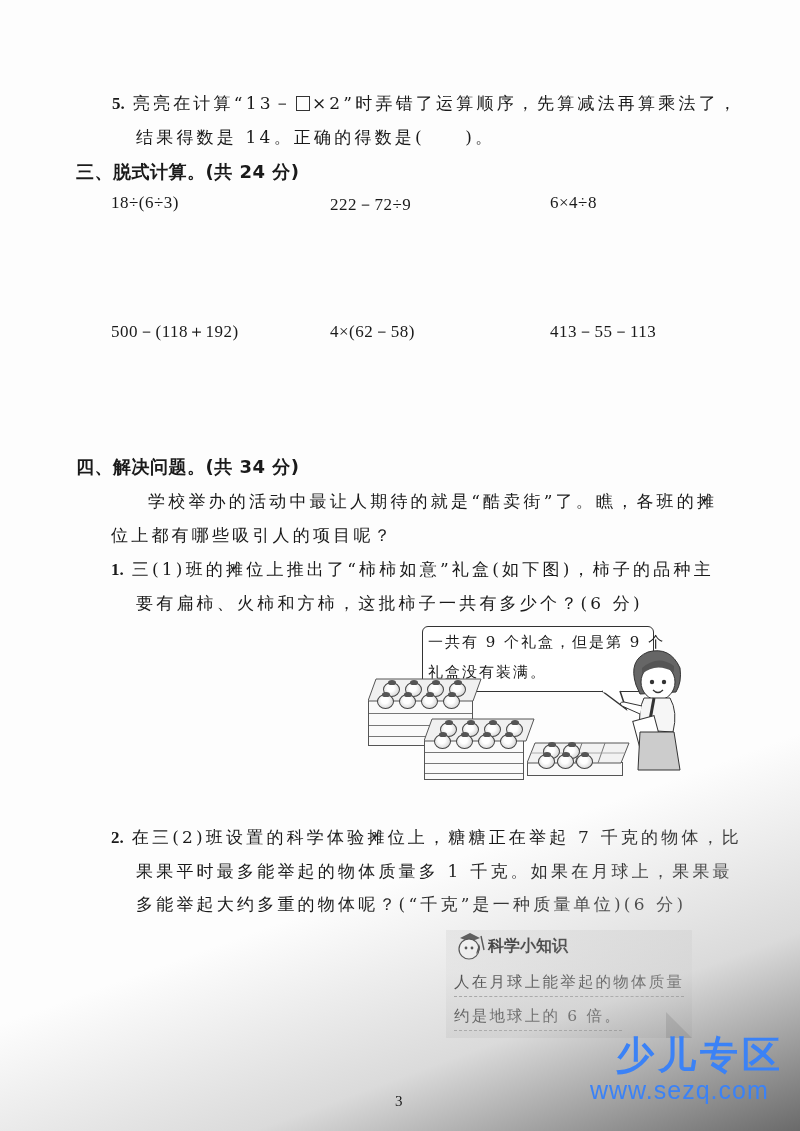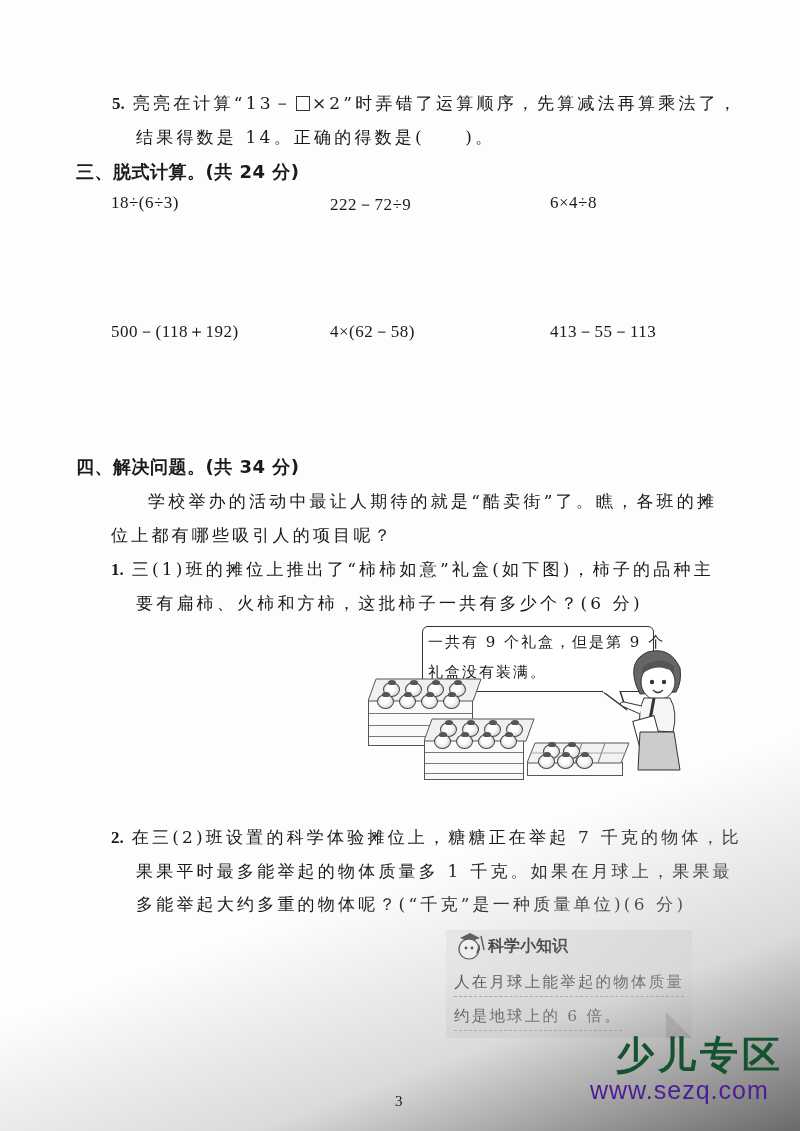--- a/index.html
+++ b/index.html
@@ -79,26 +79,26 @@
     .card-title {
       position: absolute; left: 42px; top: 6px;
       font-family: "DejaVu Sans", "Liberation Sans", sans-serif; font-weight: bold; font-size: 16px;
     }
     .card-line {
       position: absolute; left: 8px; font-size: 15.5px; letter-spacing: 2.2px; white-space: nowrap;
       padding-bottom: 3px; border-bottom: 1px dashed #999;
     }
     .watermark-cn {
       position: absolute; left: 616px; top: 1030px;
-      font-family: "DejaVu Sans", sans-serif; font-weight: bold; font-size: 38px; color: #14532d;
+      font-family: "DejaVu Sans", sans-serif; font-weight: bold; font-size: 38px; color: #3b82f6;
       letter-spacing: 4px; white-space: nowrap;
     }
     .watermark-url {
       position: absolute; left: 590px; top: 1076px;
-      font-family: "Liberation Sans", sans-serif; font-size: 25px; color: #4c1d95; letter-spacing: 1px;
+      font-family: "Liberation Sans", sans-serif; font-size: 25px; color: #3b82f6; letter-spacing: 1px;
       white-space: nowrap;
     }
     .page-number {
       position: absolute; left: 395px; top: 1093px; font-family: "Liberation Serif", serif; font-size: 15px;
     }
   </style>
 </head>
 <body>
 
 <div class="line" style="left:112px; top:92px;">

